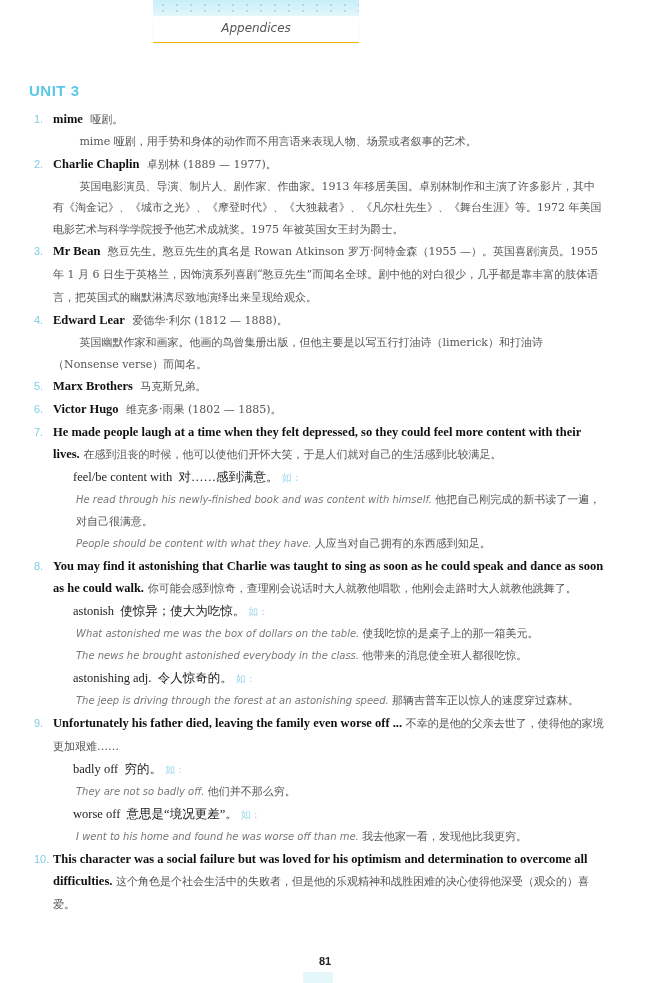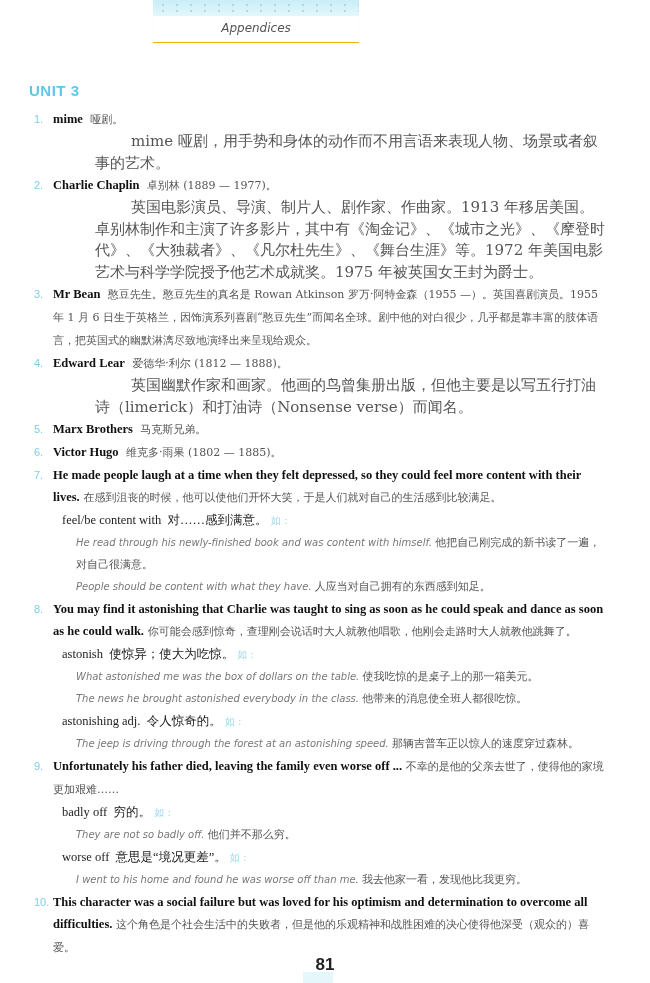--- a/index.html
+++ b/index.html
@@ -14,27 +14,27 @@
       border-bottom: 1px solid #eab308; box-shadow: 0 0 2px #f0f8fa; }
     .header-title { position: absolute; left: 0; right: 0; top: 5px; text-align: center;
       font-family: "DejaVu Sans", sans-serif; font-style: italic; font-size: 12px; color: #555; }
     .unit-title { position: absolute; left: 29px; top: 82px; font-family: "Liberation Sans", sans-serif;
       font-weight: bold; font-size: 15px; color: #5cc8e8; letter-spacing: 0.5px; }
     .content { position: absolute; left: 30px; top: 108px; width: 575px; }
     .item { position: relative; padding-left: 23px; font-size: 11.5px; line-height: 22px; }
     .num { position: absolute; left: 4px; top: 0; color: #7fcde6; font-family: "Liberation Sans", sans-serif; font-size: 11px; }
     .head { font-weight: bold; color: #111; font-family: "Liberation Serif", serif; font-size: 12.5px; }
     .zh { color: #555; font-size: 11px; }
-    .para { text-indent: 2.4em; color: #555; font-size: 15px; line-height: 21.5px; margin-left: 42px; }
-    .sub { margin-left: 9px; font-family: "Liberation Serif", serif; font-size: 12.5px; color: #222; line-height: 22px; }
+    .para { text-indent: 2.4em; color: #555; font-size: 11px; line-height: 21.5px; }
+    .sub { margin-left: 20px; font-family: "Liberation Serif", serif; font-size: 12.5px; color: #222; line-height: 22px; }
     .ru { color: #9fd9ec; font-size: 10px; }
     .ex { margin-left: 23px; font-family: "DejaVu Sans", sans-serif; font-style: italic; font-size: 10px; color: #777; line-height: 22px; }
     .ex .zh { font-style: normal; }
     .page-num { position: absolute; left: 0; right: 0; top: 955px; text-align: center;
-      font-family: "Liberation Sans", sans-serif; font-weight: bold; font-size: 17px; color: #222; }
+      font-family: "Liberation Sans", sans-serif; font-weight: bold; font-size: 11px; color: #222; }
     .page-num-bg { position: absolute; left: 303px; top: 972px; width: 30px; height: 11px; background: #e6f7fb; }
   </style>
 </head>
 <body>
 
 <div class="banner">
     <div class="dots"></div>
   </div>
 <div class="header-box">
   <div class="header-title">Appendices</div>

